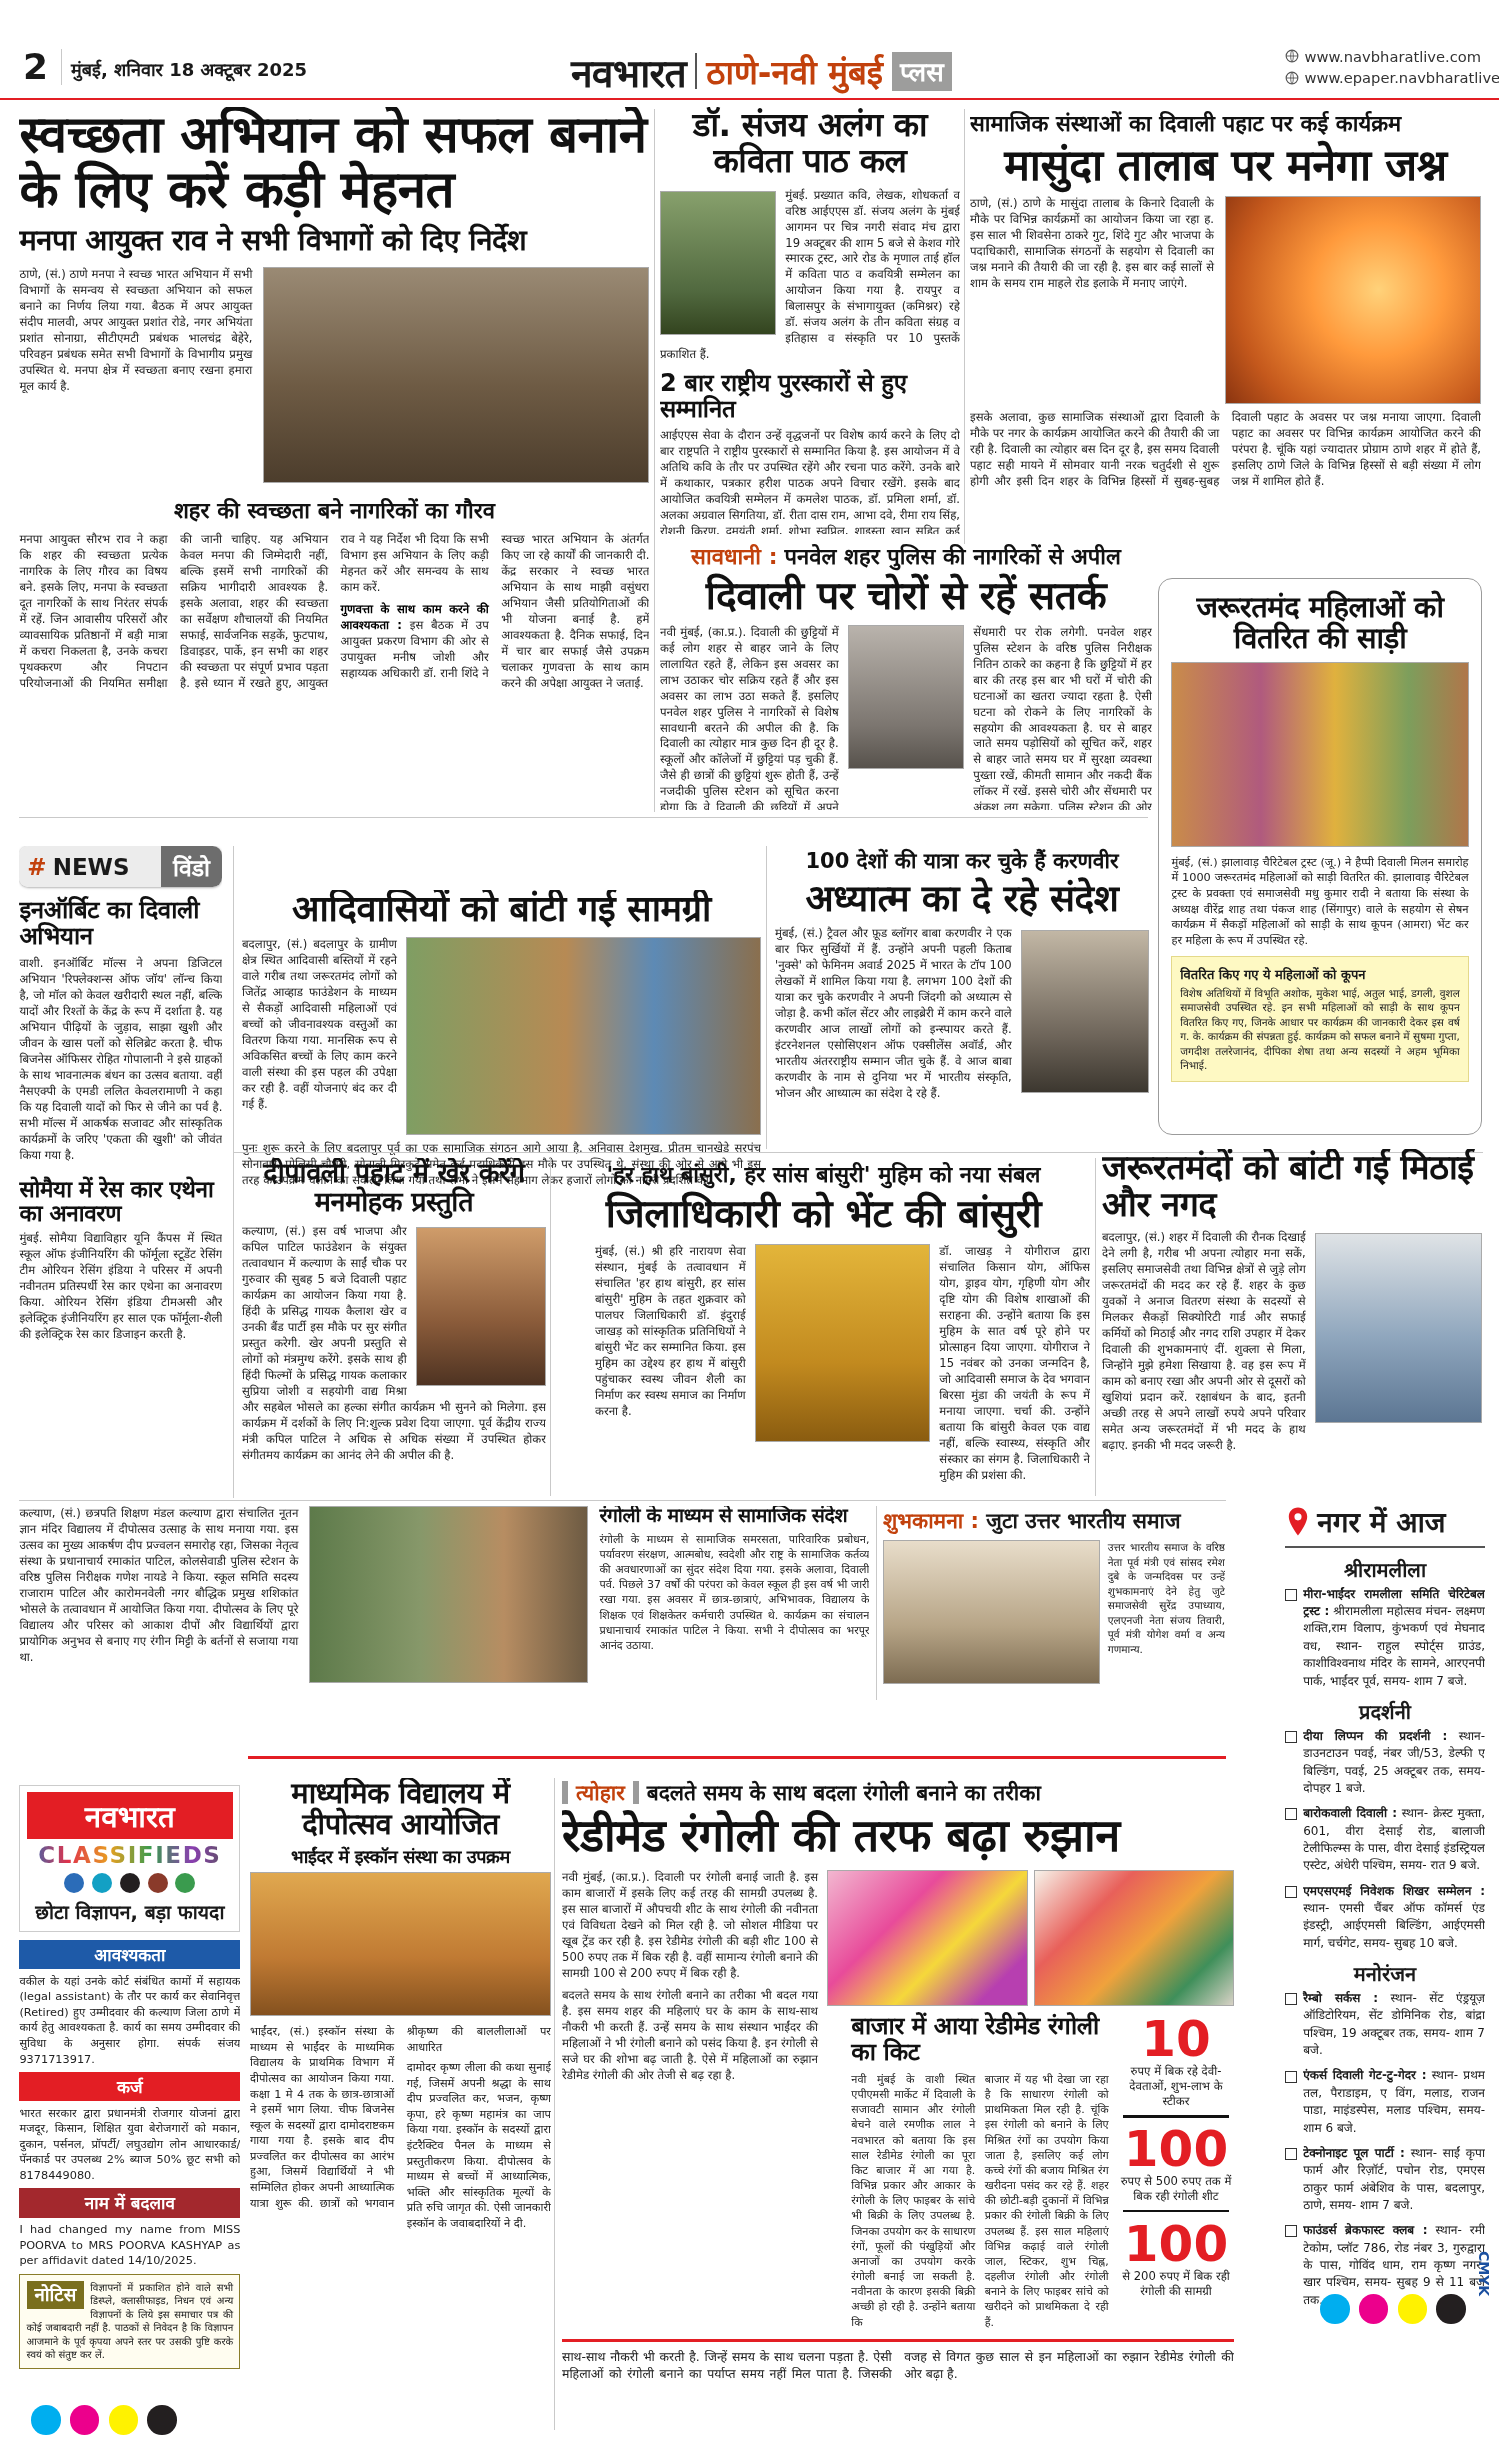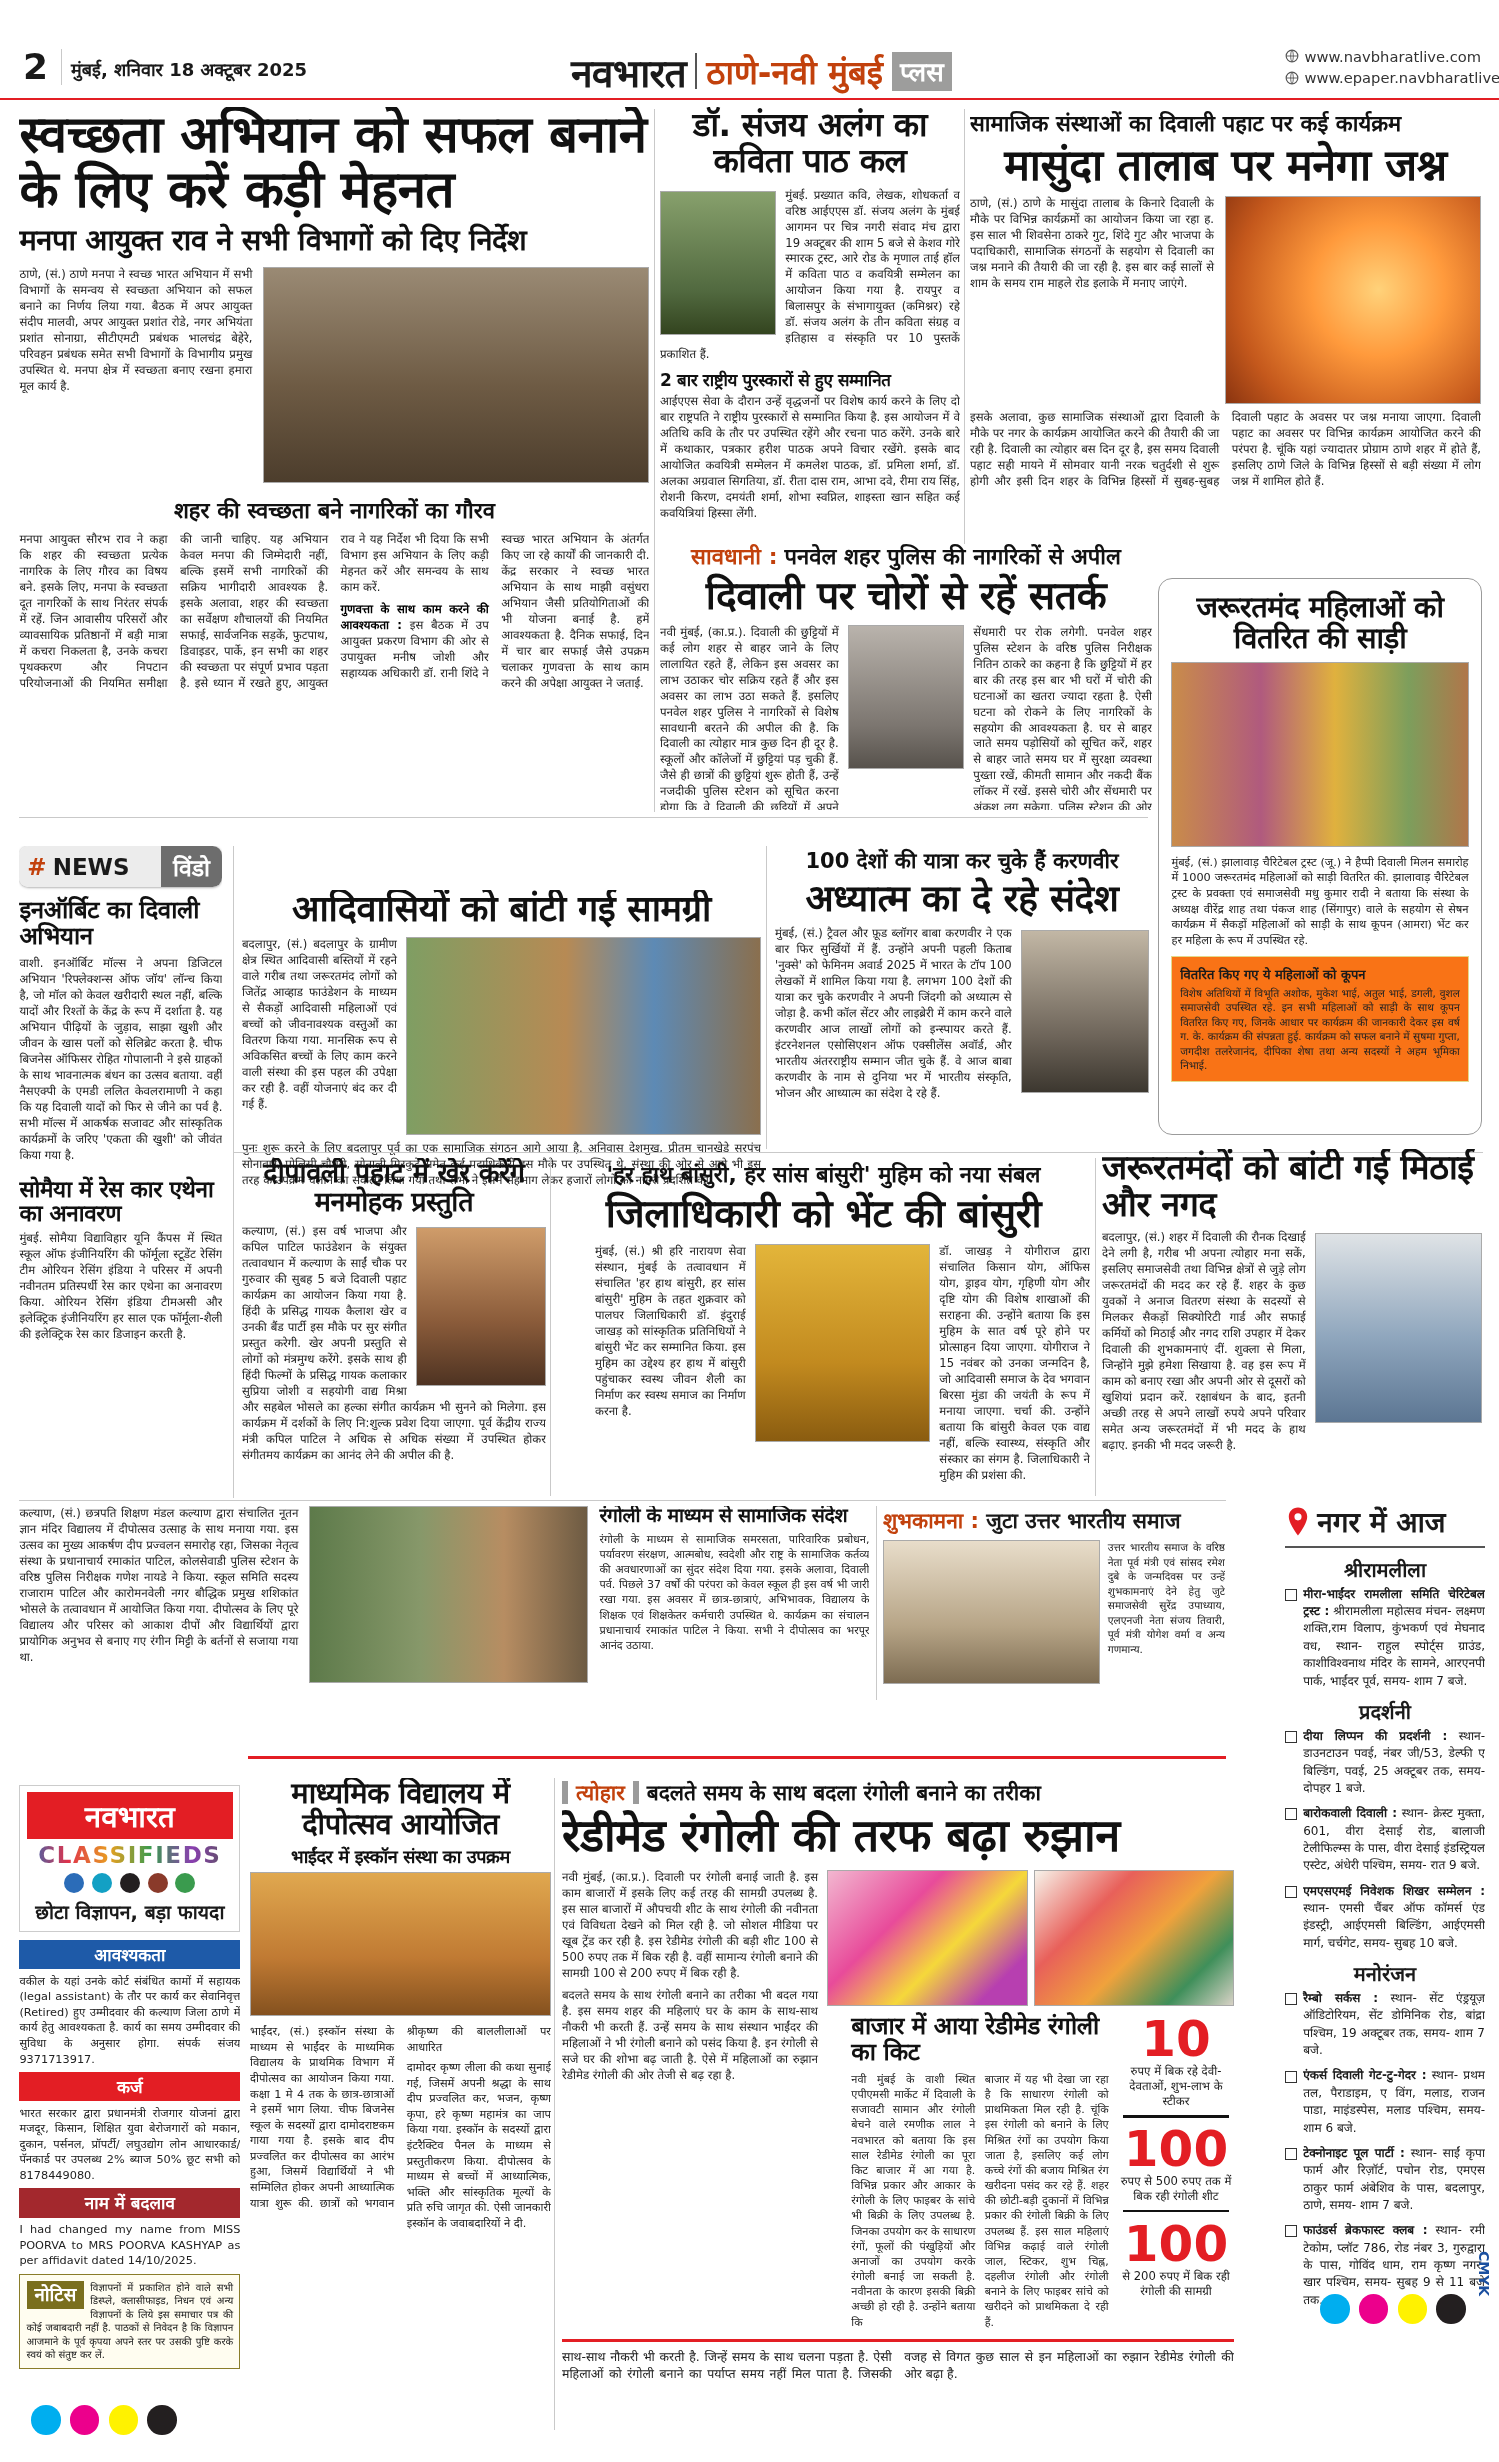--- a/index.html
+++ b/index.html
@@ -27,21 +27,21 @@
   .p-iskon{background:linear-gradient(180deg,#e0a84f,#c07a33 60%,#84511f);}
   .p-rang1{background:linear-gradient(135deg,#f2b7d0,#e84b9a 35%,#f5d83a 60%,#b73fb0 85%);}
   .p-rang2{background:linear-gradient(135deg,#f7f3ea,#e8605a 30%,#f0a23c 55%,#3f8f5a 80%,#d8d2c6);}
   .vr{background:#c9c9c9;width:0.8px;}
   .hrule{background:#c9c9c9;height:0.8px;}
   .redrule{background:#e31e24;}
   .crosshead{font-weight:800;color:#111;text-align:center;}
   .cols2{column-count:2;column-gap:12.4px;}
   .cols4{column-count:4;column-gap:12.4px;}
   .boxed{border:1.6px solid #9b9b9b;border-radius:14px;padding:11px 12.4px;box-sizing:border-box;background:#fff;}
-  .coupon{background:#f97316;border:0.8px solid #e4d98a;padding:7.8px;box-sizing:border-box;}
+  .coupon{background:#fef9c3;border:0.8px solid #e4d98a;padding:7.8px;box-sizing:border-box;}
   .badge{display:flex;border-radius:9.3px;overflow:hidden;box-shadow:0 0.8px 2.3px rgba(0,0,0,.3);}
   .badge .l{background:#ececec;flex:1;display:flex;align-items:center;gap:6.2px;padding:4.7px 7.8px;font-weight:800;font-size:23px;}
   .badge .r{background:#6d6d6d;color:#fff;font-weight:800;font-size:23px;padding:4.7px 12.4px;display:flex;align-items:center;}
   .band{color:#fff;font-weight:800;text-align:center;font-size:17px;padding:3.1px 0;}
   .nagar-sec{font-weight:800;font-size:20px;text-align:center;margin:7.8px 0 3.1px;}
   .nagar-item{display:flex;gap:6.2px;font-size:12px;line-height:1.45;margin:0 0 7.8px;text-align:justify;}
   .sq{flex:0 0 10px;width:10px;height:10px;border:1.6px solid #333;margin-top:3.1px;}
   .dots span{display:inline-block;width:29.5px;height:29.5px;border-radius:50%;margin-right:9.3px;}
   .statv{font-size:50px;font-weight:800;color:#e31e24;line-height:1;}
   .statc{font-size:11.6px;line-height:1.3;text-align:center;}
@@ -101,21 +101,21 @@
   </section>
 
   <div class="abs vr" style="left:654px;top:109px;height:703px;"></div>
 
   <section class="abs" style="left:660px;top:107px;width:300px;height:427px;overflow:hidden;">
     <h1 class="hl" style="font-size:33px;margin:0;text-align:center;">डॉ. संजय अलंग का कविता पाठ कल</h1>
     <div style="margin-top:9.3px;">
       <div class="photo p-portrait" style="float:left;width:116px;height:144px;margin:3.1px 9.3px 4.7px 0;"></div>
       <p class="body">मुंबई. प्रख्यात कवि, लेखक, शोधकर्ता व वरिष्ठ आईएएस डॉ. संजय अलंग के मुंबई आगमन पर चित्र नगरी संवाद मंच द्वारा 19 अक्टूबर की शाम 5 बजे से केशव गोरे स्मारक ट्रस्ट, आरे रोड के मृणाल ताई हॉल में कविता पाठ व कवयित्री सम्मेलन का आयोजन किया गया है. रायपुर व बिलासपुर के संभागायुक्त (कमिश्नर) रहे डॉ. संजय अलंग के तीन कविता संग्रह व इतिहास व संस्कृति पर 10 पुस्तकें प्रकाशित हैं.</p>
     </div>
-    <h3 class="hl" style="font-size:17px;margin:7.8px 0 4.7px;clear:both;">2 बार राष्ट्रीय पुरस्कारों से हुए सम्मानित</h3>
+    <h3 class="hl" style="font-size:24px;margin:7.8px 0 4.7px;clear:both;">2 बार राष्ट्रीय पुरस्कारों से हुए सम्मानित</h3>
     <p class="body">आईएएस सेवा के दौरान उन्हें वृद्धजनों पर विशेष कार्य करने के लिए दो बार राष्ट्रपति ने राष्ट्रीय पुरस्कारों से सम्मानित किया है. इस आयोजन में वे अतिथि कवि के तौर पर उपस्थित रहेंगे और रचना पाठ करेंगे. उनके बारे में कथाकार, पत्रकार हरीश पाठक अपने विचार रखेंगे. इसके बाद आयोजित कवयित्री सम्मेलन में कमलेश पाठक, डॉ. प्रमिला शर्मा, डॉ. अलका अग्रवाल सिगतिया, डॉ. रीता दास राम, आभा दवे, रीमा राय सिंह, रोशनी किरण, दमयंती शर्मा, शोभा स्वप्निल, शाइस्ता खान सहित कई कवयित्रियां हिस्सा लेंगी.</p>
   </section>
 
   <div class="abs vr" style="left:964px;top:109px;height:435px;"></div>
 
   <section class="abs" style="left:970px;top:107px;width:511px;height:435px;overflow:hidden;">
     <div class="kicker" style="font-size:22px;text-align:left;">सामाजिक संस्थाओं का दिवाली पहाट पर कई कार्यक्रम</div>
     <h1 class="hl" style="font-size:43px;margin:4.7px 0 7.8px;text-align:center;">मासुंदा तालाब पर मनेगा जश्न</h1>
     <div style="display:flex;gap:11px;">
       <p class="body" style="flex:1;">ठाणे, (सं.) ठाणे के मासुंदा तालाब के किनारे दिवाली के मौके पर विभिन्न कार्यक्रमों का आयोजन किया जा रहा ह. इस साल भी शिवसेना ठाकरे गुट, शिंदे गुट और भाजपा के पदाधिकारी, सामाजिक संगठनों के सहयोग से दिवाली का जश्न मनाने की तैयारी की जा रही है. इस बार कई सालों से शाम के समय राम माहले रोड इलाके में मनाए जाएंगे.</p>

